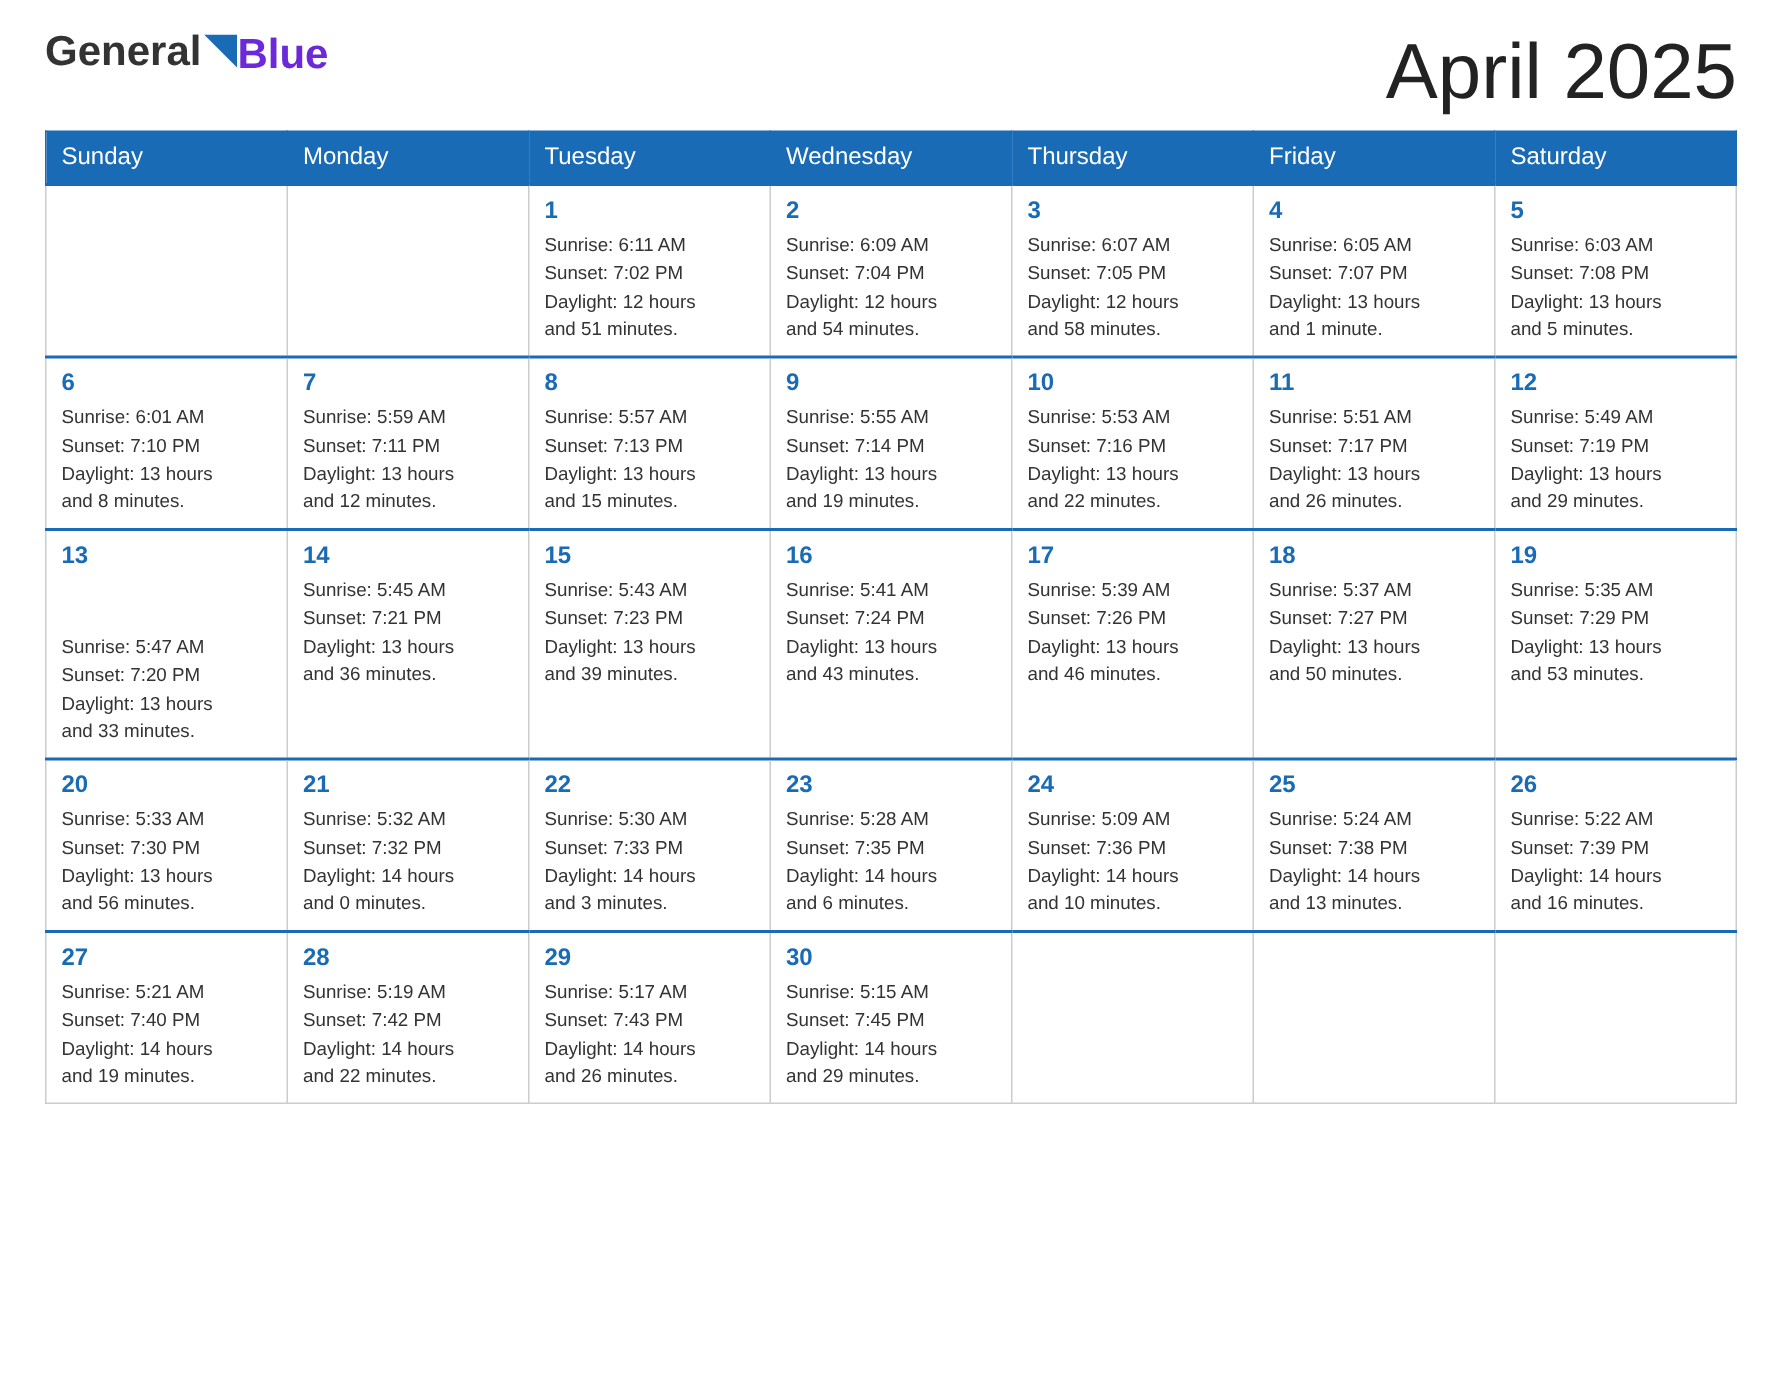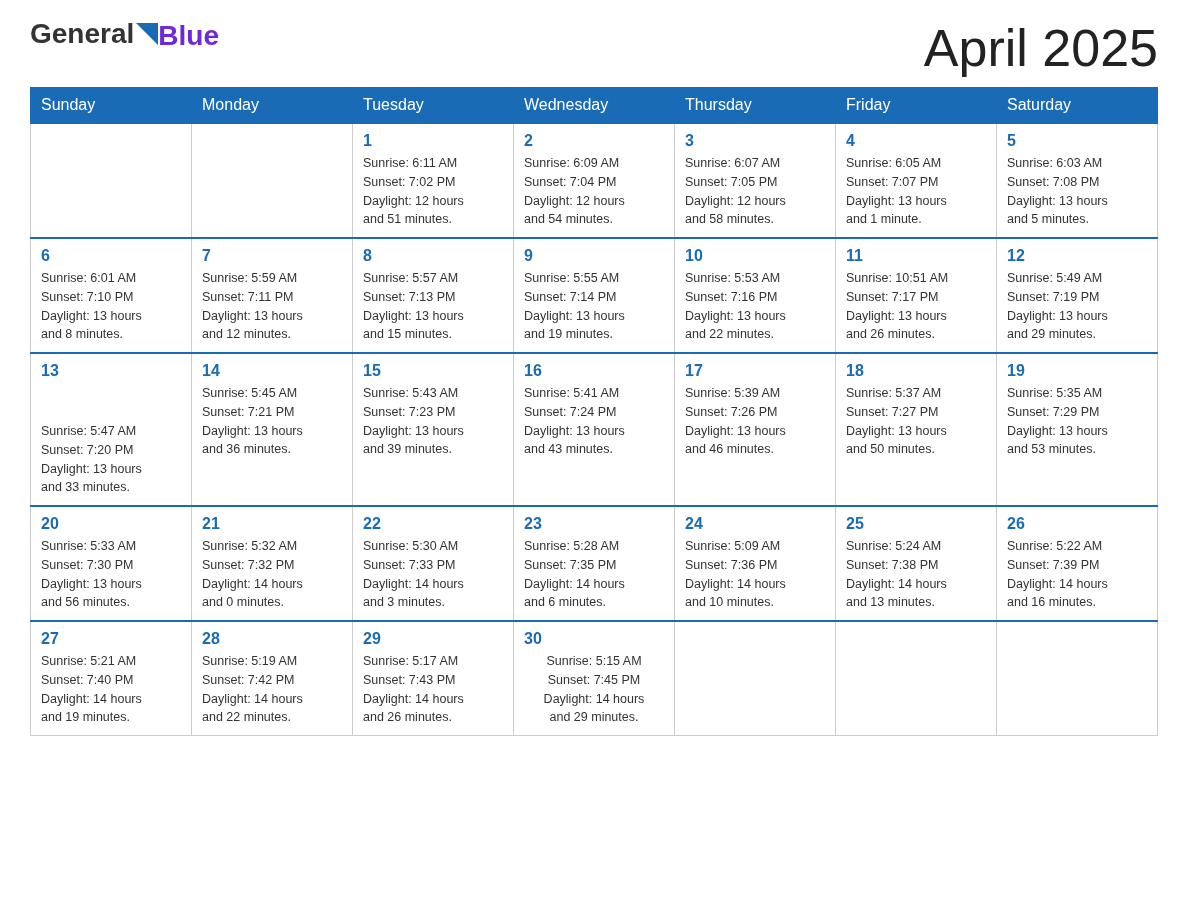--- a/index.html
+++ b/index.html
@@ -204,21 +204,21 @@
         </td>
         <td>
           <span class="day-number">10</span>
           <div class="day-info" style="white-space: pre-line;">Sunrise: 5:53 AM
 Sunset: 7:16 PM
 Daylight: 13 hours
 and 22 minutes.</div>
         </td>
         <td>
           <span class="day-number">11</span>
-          <div class="day-info" style="white-space: pre-line;">Sunrise: 10:51 AM
+          <div class="day-info" style="white-space: pre-line;">Sunrise: 5:51 AM
 Sunset: 7:17 PM
 Daylight: 13 hours
 and 26 minutes.</div>
         </td>
         <td>
           <span class="day-number">12</span>
           <div class="day-info" style="white-space: pre-line;">Sunrise: 5:49 AM
 Sunset: 7:19 PM
 Daylight: 13 hours
 and 29 minutes.</div>
@@ -343,21 +343,21 @@
         </td>
         <td>
           <span class="day-number">29</span>
           <div class="day-info" style="white-space: pre-line;">Sunrise: 5:17 AM
 Sunset: 7:43 PM
 Daylight: 14 hours
 and 26 minutes.</div>
         </td>
         <td>
           <span class="day-number">30</span>
-          <div class="day-info" style="white-space: pre-line; text-align: center;">Sunrise: 5:15 AM
+          <div class="day-info" style="white-space: pre-line;">Sunrise: 5:15 AM
 Sunset: 7:45 PM
 Daylight: 14 hours
 and 29 minutes.</div>
         </td>
         <td class="empty-cell"></td>
         <td class="empty-cell"></td>
         <td class="empty-cell"></td>
       </tr>
     </tbody>
 </table>

